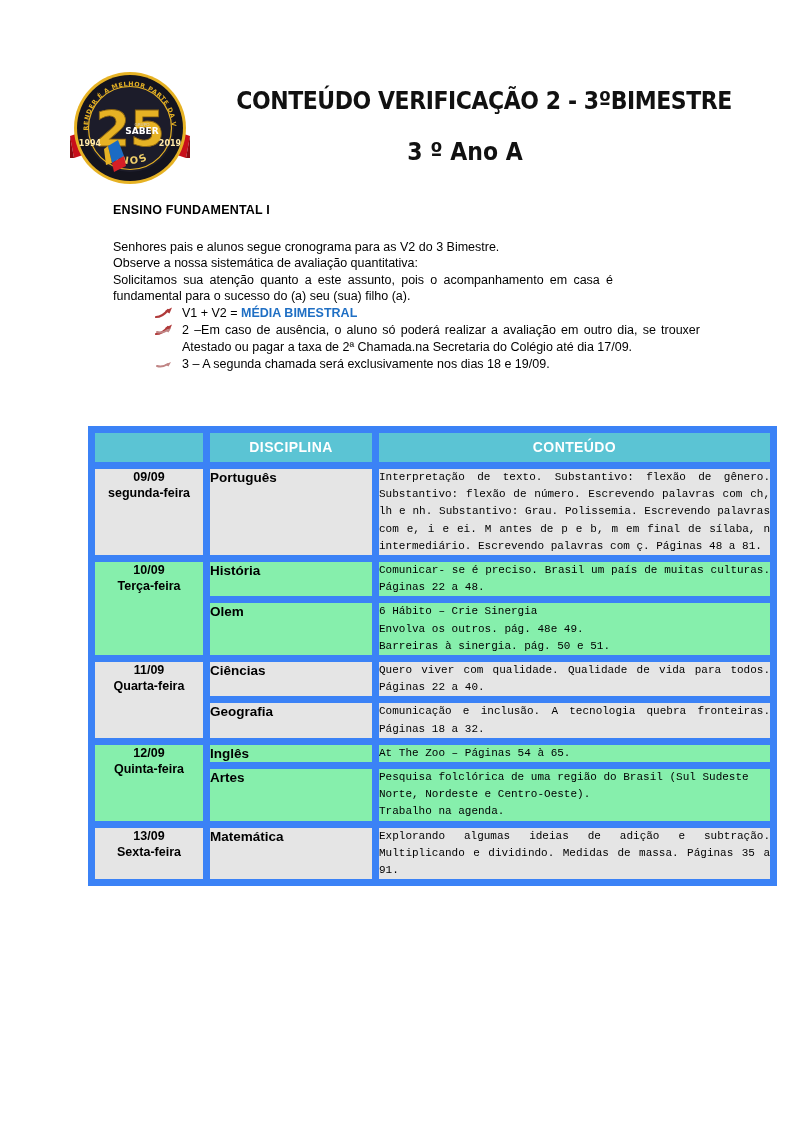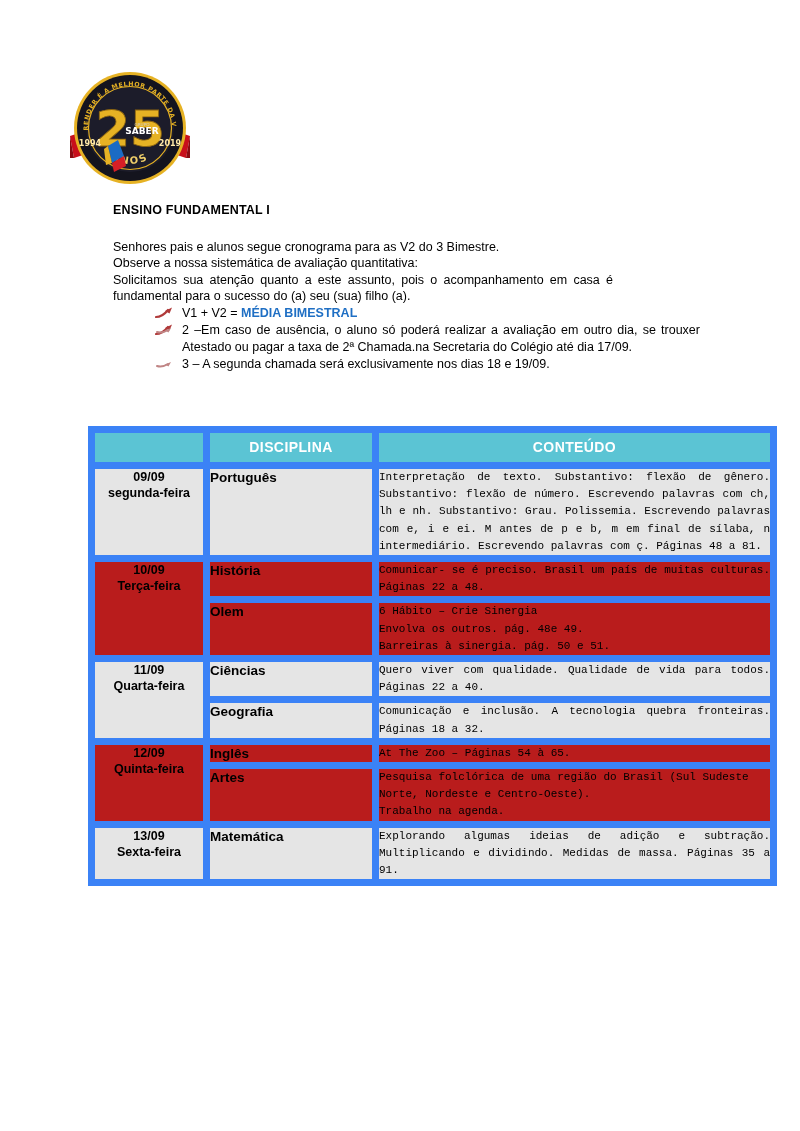--- a/index.html
+++ b/index.html
@@ -175,21 +175,21 @@
   .cell-cont {
     font-family: Liberation Mono, monospace;
     font-size: 11px;
     line-height: 17.2px;
     padding: 4px 7px 6px 7px;
     text-align: justify;
   }
   .cell-cont.nojust { text-align: left; }
 
   .shade   { background: #e5e5e5; }
-  .plain   { background: #b91c1c; }
+  .plain   { background: #86efac; }
 </style>
 </head>
 <body>
 
 <div class="page">
 
   <div class="header">
 
     <div class="logo-wrap">
       <svg width="124" height="124" viewBox="0 0 124 124">
@@ -228,20 +228,24 @@
         </g>
 
         <text x="74" y="68" font-family="DejaVu Sans, sans-serif" font-size="9" font-weight="bold" fill="#FFFFFF" text-anchor="middle">SABER</text>
         <text x="74" y="60" font-family="DejaVu Sans, sans-serif" font-size="4.2" fill="#CFCFCF" text-anchor="middle">GRUPO</text>
 
         <text x="22" y="80" font-family="DejaVu Sans, sans-serif" font-size="8" font-weight="bold" fill="#FFE9A8" text-anchor="middle">1994</text>
         <text x="102" y="80" font-family="DejaVu Sans, sans-serif" font-size="8" font-weight="bold" fill="#FFE9A8" text-anchor="middle">2019</text>
       </svg>
     </div>
 
+    <div class="title-block">
+      <div class="doc-title">CONTEÚDO VERIFICAÇÃO 2 - 3ºBIMESTRE</div>
+      <div class="doc-subtitle">3 º Ano A</div>
+    </div>
   </div>
 
   <div class="intro">
     <p class="level-label">ENSINO FUNDAMENTAL  I</p>
     <p class="para nojust">Senhores pais e alunos segue cronograma para as V2 do 3 Bimestre.</p>
     <p class="para nojust">Observe a nossa sistemática de avaliação quantitativa:</p>
     <p class="para">Solicitamos sua atenção quanto a este assunto, pois o acompanhamento em casa é fundamental para o sucesso do (a) seu (sua) filho (a).</p>
   </div>
 
   <div class="bullets">

